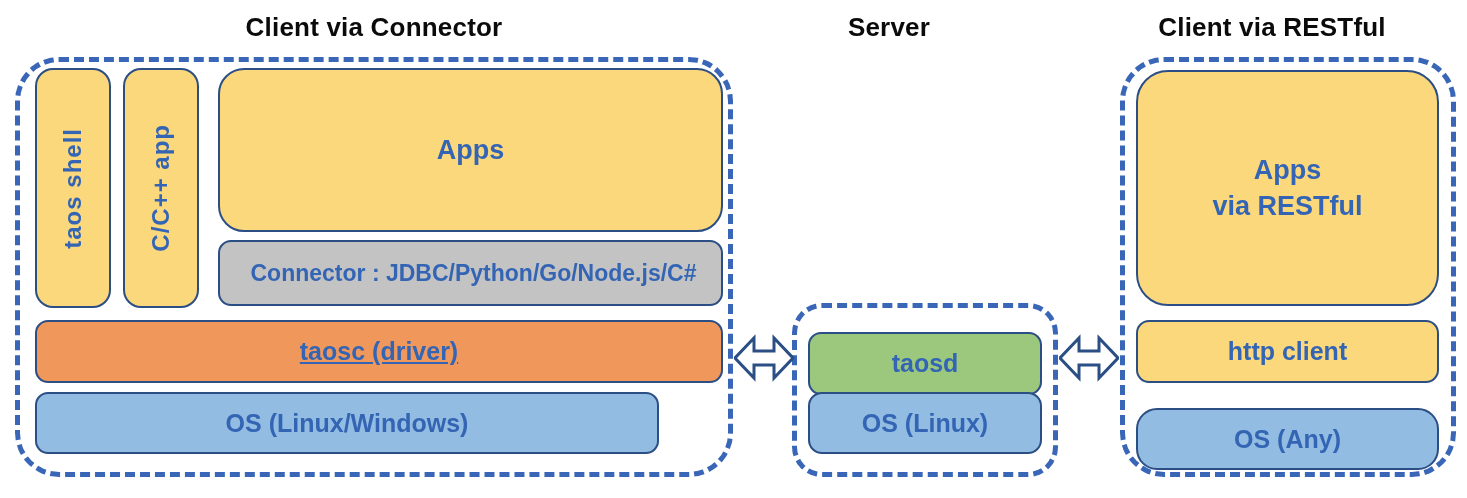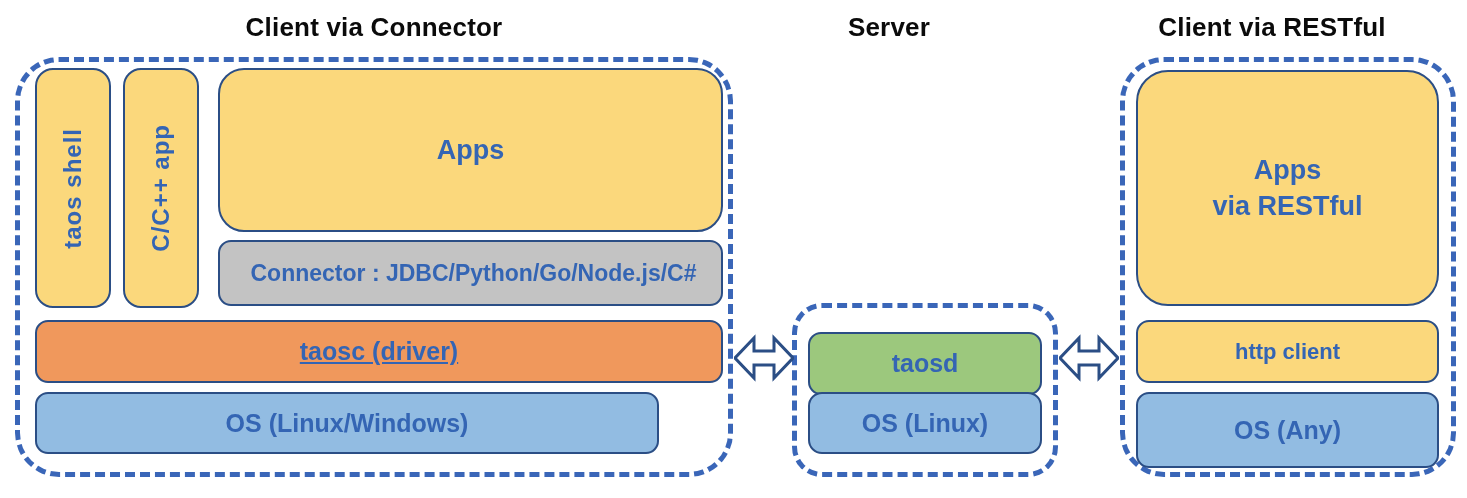--- a/index.html
+++ b/index.html
@@ -67,22 +67,22 @@
 
   .box-apps       { left: 218px; top: 68px;  width: 505px; height: 164px; border-radius: 26px; font-size: 27px; }
   .box-connector  { left: 218px; top: 240px; width: 505px; height: 66px;  border-radius: 13px; font-size: 23px; }
   .box-taosc      { left: 35px;  top: 320px; width: 688px; height: 63px;  border-radius: 13px; font-size: 25px; text-decoration: underline; }
   .box-os-left    { left: 35px;  top: 392px; width: 624px; height: 62px;  border-radius: 13px; font-size: 25px; }
 
   .box-taosd      { left: 808px; top: 320px; width: 234px; height: 63px;  border-radius: 13px; font-size: 25px; margin-top: 12px; }
   .box-os-server  { left: 808px; top: 392px; width: 234px; height: 62px;  border-radius: 14px; font-size: 25px; }
 
   .box-apps-rest  { left: 1136px; top: 70px;  width: 303px; height: 236px; border-radius: 32px; font-size: 27px; line-height: 1.35; white-space: pre-line; }
-  .box-http       { left: 1136px; top: 320px; width: 303px; height: 63px;  border-radius: 13px; font-size: 22px; }
-  .box-os-rest    { left: 1136px; top: 392px; width: 303px; height: 76px;  border-radius: 13px; font-size: 25px; }
+  .box-http       { left: 1136px; top: 320px; width: 303px; height: 63px;  border-radius: 13px; font-size: 25px; }
+  .box-os-rest    { left: 1136px; top: 408px; width: 303px; height: 62px;  border-radius: 21px; font-size: 25px; }
 
   .arrow {
     position: absolute;
     width: 60px;
     height: 50px;
   }
   .arrow-1 { left: 734px;  top: 333px; }
   .arrow-2 { left: 1059px; top: 333px; }
   .arrow svg { display: block; width: 100%; height: 100%; }
 </style>

